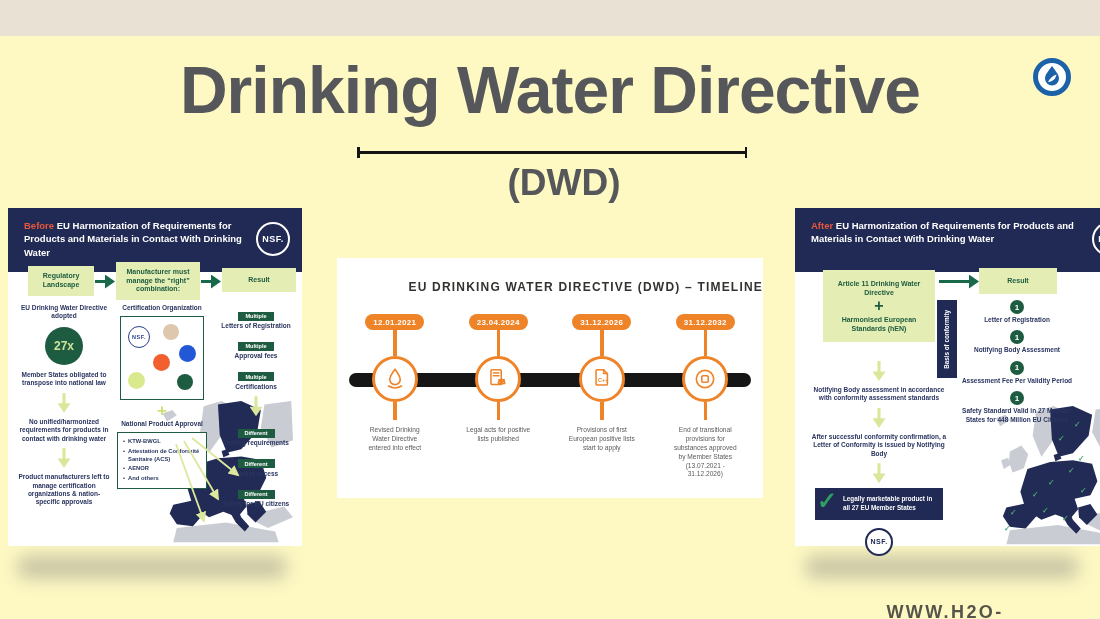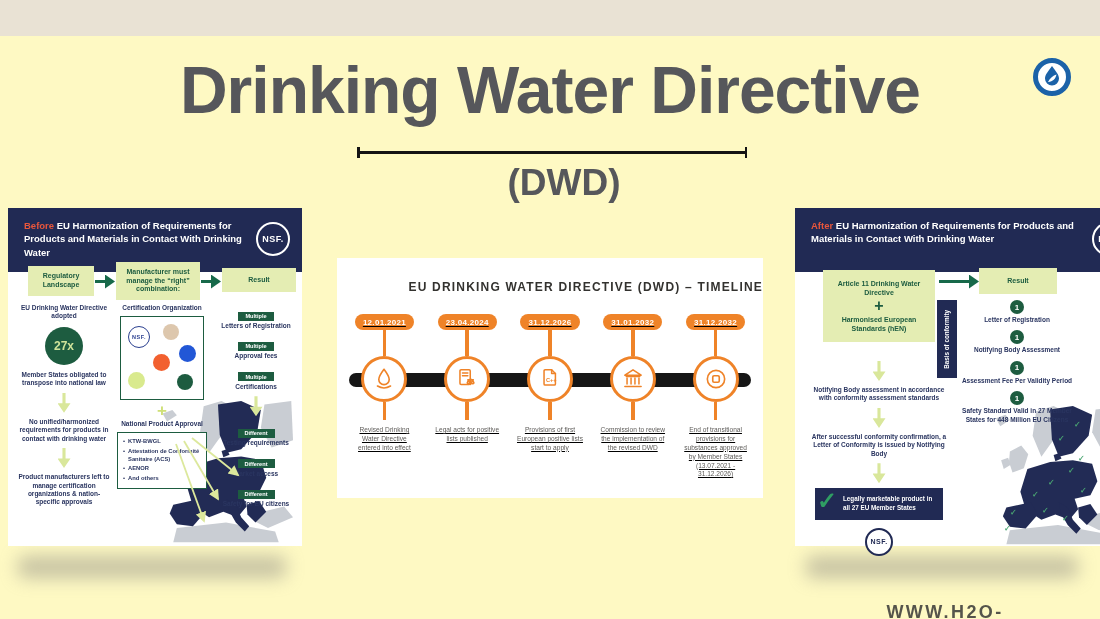--- a/index.html
+++ b/index.html
@@ -59,21 +59,21 @@
   .result-pair { margin-bottom:4px; }
 
   .eu-map { position:absolute; z-index:1; }
   .map-arrows { position:absolute; z-index:3; }
 
   
   #timeline-panel { left:337px; top:222px; width:426px; height:240px; }
   .tl-title { position:absolute; top:22px; left:0; width:100%; text-align:right;
     font-size:12px; font-weight:bold; letter-spacing:1.2px; color:#33322f; }
   .tl-bar { position:absolute; left:12px; right:12px; top:115px; height:14px; background:#161616; border-radius:8px; z-index:0; }
-  .tl-row { position:absolute; left:6px; right:6px; top:56px; display:flex; z-index:1;text-decoration:underline; }
+  .tl-row { position:absolute; left:6px; right:6px; top:56px; display:flex; z-index:1; }
   .tl-item { flex:1; display:flex; flex-direction:column; align-items:center; }
   .tl-date { background:#ef8328; color:#fff; font-size:8px; font-weight:bold; padding:3.5px 8px; border-radius:10px; letter-spacing:.3px; }
   .tl-stem1 { width:3.5px; height:26px; background:#ef8328; }
   .tl-stem2 { width:3.5px; height:18px; background:#ef8328; }
   .tl-circle { width:46px; height:46px; border-radius:50%; border:3.5px solid #ef8328; background:#fff;
     display:flex; align-items:center; justify-content:center; }
   .tl-desc { margin-top:6px; width:66px; text-align:center; font-size:6.6px; color:#5d5b58; line-height:1.35; }
 
   
   .combo-box { position:absolute; left:28px; top:62px; width:112px; background:#e4edb3; text-align:center;
@@ -278,33 +278,20 @@
           <svg width="26" height="26" viewBox="0 0 24 24" fill="none" stroke="#ef8328" stroke-width="1.4" stroke-linecap="round" stroke-linejoin="round">
             <path d="M7.5 3.5 h6 l3.5 3.5 v9.5 a1 1 0 0 1 -1 1 h-8.5 a1 1 0 0 1 -1 -1 v-12 a1 1 0 0 1 1 -1 Z"></path>
             <path d="M13.5 3.5 v3.5 h3.5"></path>
             <text x="8.2" y="15.2" font-size="5.2" font-weight="bold" fill="#ef8328" stroke="none" font-family="Liberation Sans, sans-serif">C++</text>
           </svg>
         </div>
         <div class="tl-stem2"></div>
         <div class="tl-desc">Provisions of first European positive lists start to apply</div>
       </div>
 
-      <div class="tl-item">
-        <div class="tl-date">31.01.2032</div>
-        <div class="tl-stem1"></div>
-        <div class="tl-circle">
-          <svg width="26" height="26" viewBox="0 0 24 24" fill="none" stroke="#ef8328" stroke-width="1.4" stroke-linecap="round" stroke-linejoin="round">
-            <path d="M12 3.5 L4.5 8.5 h15 Z"></path>
-            <path d="M6.5 11 v5.5 M10.2 11 v5.5 M13.8 11 v5.5 M17.5 11 v5.5"></path>
-            <path d="M4.5 19 h15 M5.8 8.5 v1.2 h12.4 v-1.2"></path>
-          </svg>
-        </div>
-        <div class="tl-stem2"></div>
-        <div class="tl-desc">Commission to review the implementation of the revised DWD</div>
-      </div>
 
       <div class="tl-item">
         <div class="tl-date">31.12.2032</div>
         <div class="tl-stem1"></div>
         <div class="tl-circle">
           <svg width="26" height="26" viewBox="0 0 24 24" fill="none" stroke="#ef8328" stroke-width="1.5" stroke-linecap="round" stroke-linejoin="round">
             <circle cx="12" cy="12" r="8"></circle>
             <rect x="9" y="9" width="6" height="6" rx="1.2"></rect>
           </svg>
         </div>

